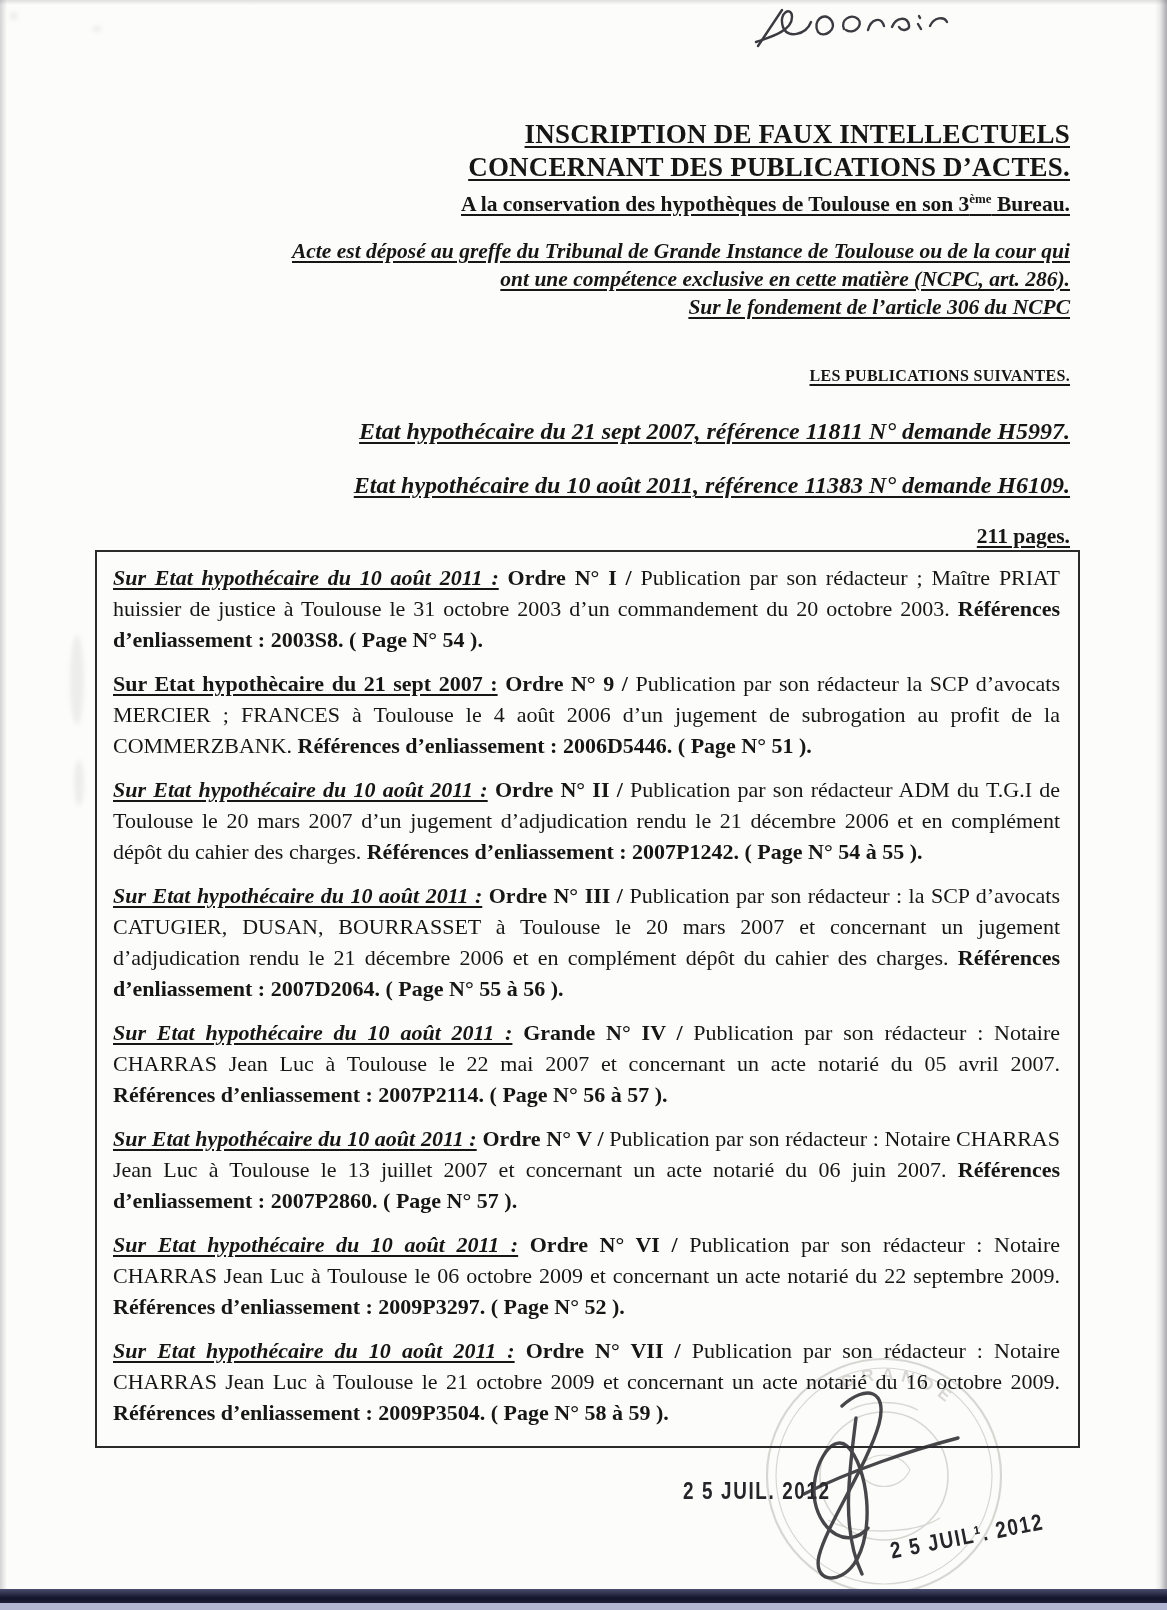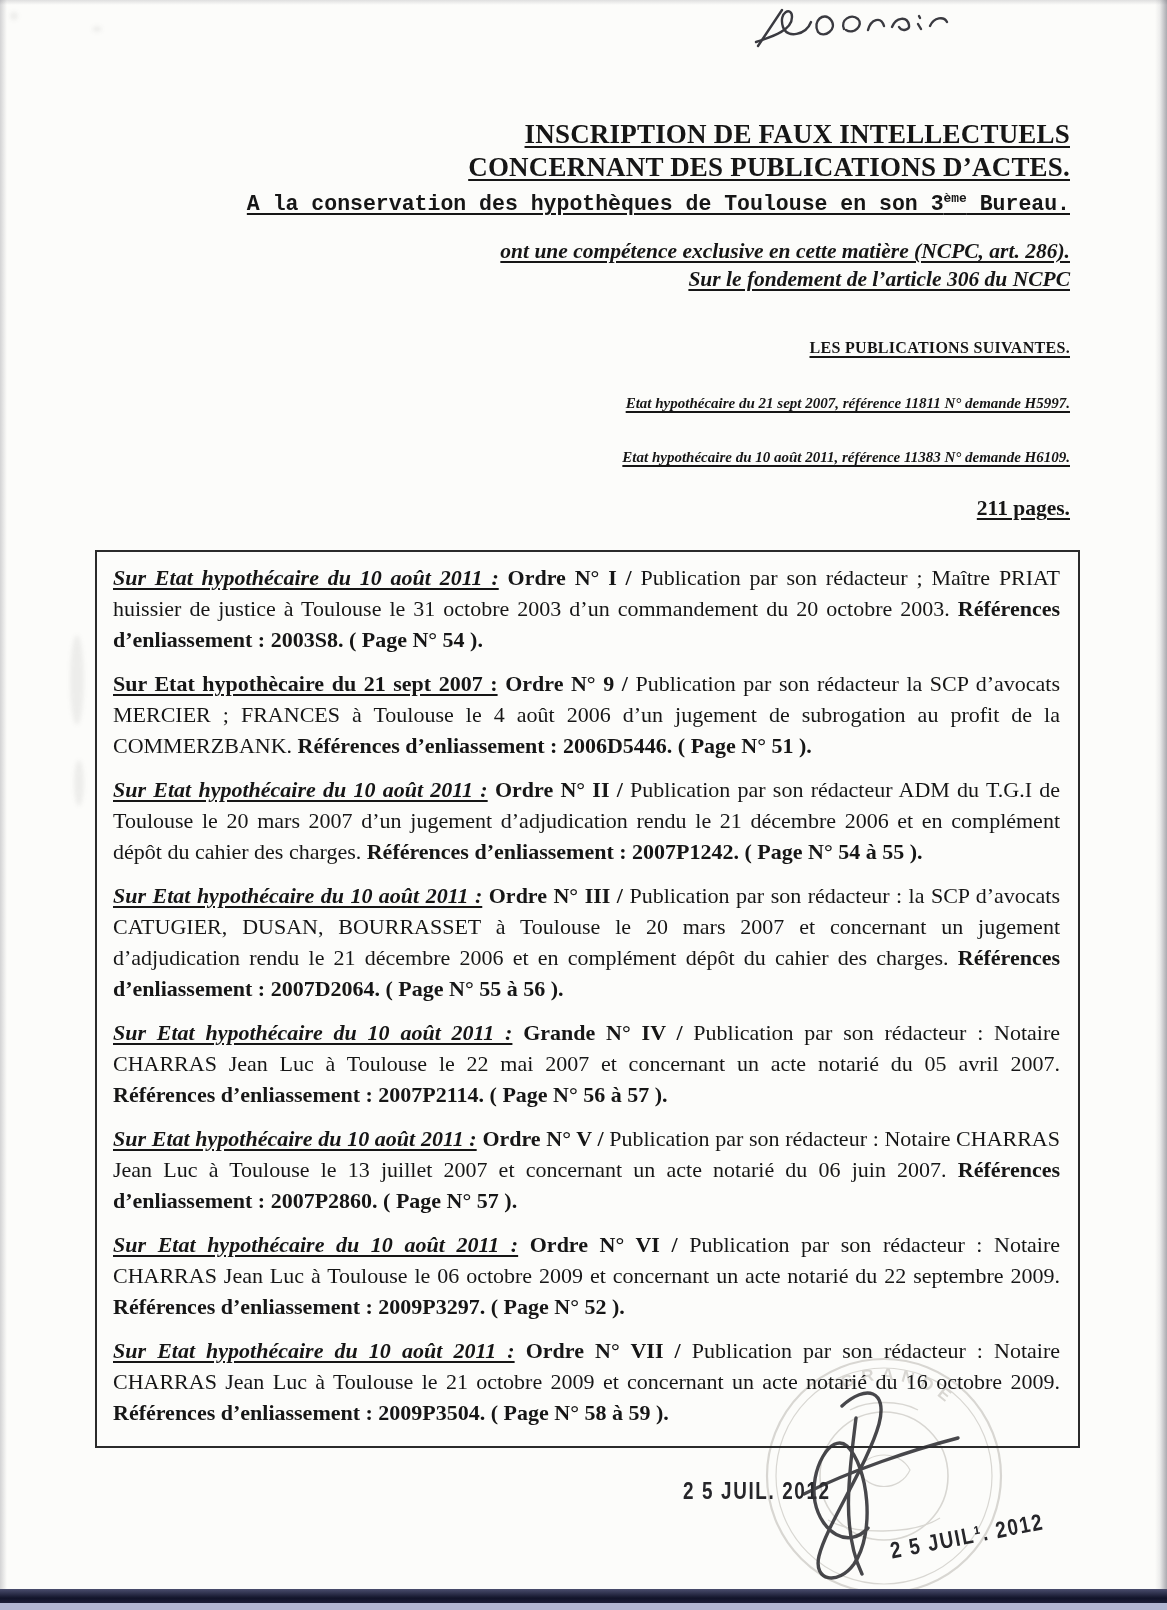--- a/index.html
+++ b/index.html
@@ -16,26 +16,26 @@
   .edge-right{position:absolute;right:0;top:0;bottom:0;width:12px;
     background:linear-gradient(to left,rgba(70,70,85,.45),rgba(120,120,130,.12) 60%,rgba(0,0,0,0));z-index:8;}
   .edge-bottom-dark{position:absolute;left:0;right:0;bottom:7px;height:14px;
     background:linear-gradient(to bottom,#4a4d6e,#12142a 65%,#1c1e38);z-index:9;}
   .edge-bottom-light{position:absolute;left:0;right:0;bottom:0;height:7px;background:#b2b6d2;z-index:9;}
   .smudge{position:absolute;background:rgba(60,60,60,.08);filter:blur(2px);border-radius:50%;}
 
   
   .header{position:absolute;left:85px;top:118px;width:985px;text-align:right;}
   .t-line{font-weight:bold;font-size:27px;line-height:33px;letter-spacing:.2px;}
-  .t-sub{font-weight:bold;font-size:21.5px;line-height:30px;font-family:Liberation Mono, monospace;}
+  .t-sub{font-weight:bold;font-size:21.5px;line-height:30px;}
   .u{text-decoration:underline;text-decoration-thickness:2px;text-underline-offset:3px;}
   .dep{font-weight:bold;font-style:italic;font-size:21.5px;line-height:28px;}
   .dep-block{margin-top:18px;}
   .pub-head{margin-top:40px;font-weight:bold;font-size:16px;line-height:30px;letter-spacing:.3px;}
-  .etat{margin-top:26px;font-weight:bold;font-style:italic;font-size:15px;line-height:28px;}
+  .etat{margin-top:26px;font-weight:bold;font-style:italic;font-size:24px;line-height:28px;}
   .pages{margin-top:23px;font-weight:bold;font-size:21.5px;line-height:28px;}
   sup{font-size:60%;vertical-align:super;}
 
   
   .box{
     position:absolute;left:95px;top:550px;width:985px;height:898px;
     border:2px solid #2b2b2b;box-sizing:border-box;
     padding:10px 18px 10px 16px;overflow:hidden;background:transparent;z-index:2;
   }
   .entry{font-size:22px;line-height:31px;text-align:justify;margin:0 0 13px 0;}
@@ -87,20 +87,21 @@
       </g>
     </svg>
   </div>
 
   <div class="header">
     <div class="t-line"><span class="u">INSCRIPTION DE FAUX INTELLECTUELS</span></div>
     <div class="t-line"><span class="u">CONCERNANT DES PUBLICATIONS D’ACTES.</span></div>
     <div class="t-sub"><span class="u"><span>A la conservation des hypothèques de Toulouse en son 3</span><sup>ème</sup><span> Bureau.</span></span></div>
 
     <div class="dep-block">
+      <div class="dep"><span class="u">Acte est déposé au greffe du Tribunal de Grande Instance de Toulouse ou de la cour qui</span></div>
       <div class="dep"><span class="u">ont une compétence exclusive en cette matière  (NCPC, art. 286).</span></div>
       <div class="dep"><span class="u">Sur le fondement de l’article 306 du NCPC</span></div>
     </div>
 
     <div class="pub-head"><span class="u">LES PUBLICATIONS SUIVANTES.</span></div>
     <div class="etat"><span class="u">Etat hypothécaire du 21 sept 2007,  référence 11811 N° demande H5997.</span></div>
     <div class="etat"><span class="u">Etat hypothécaire du 10 août 2011,  référence 11383 N° demande H6109.</span></div>
     <div class="pages"><span class="u">211 pages.</span></div>
   </div>
 

